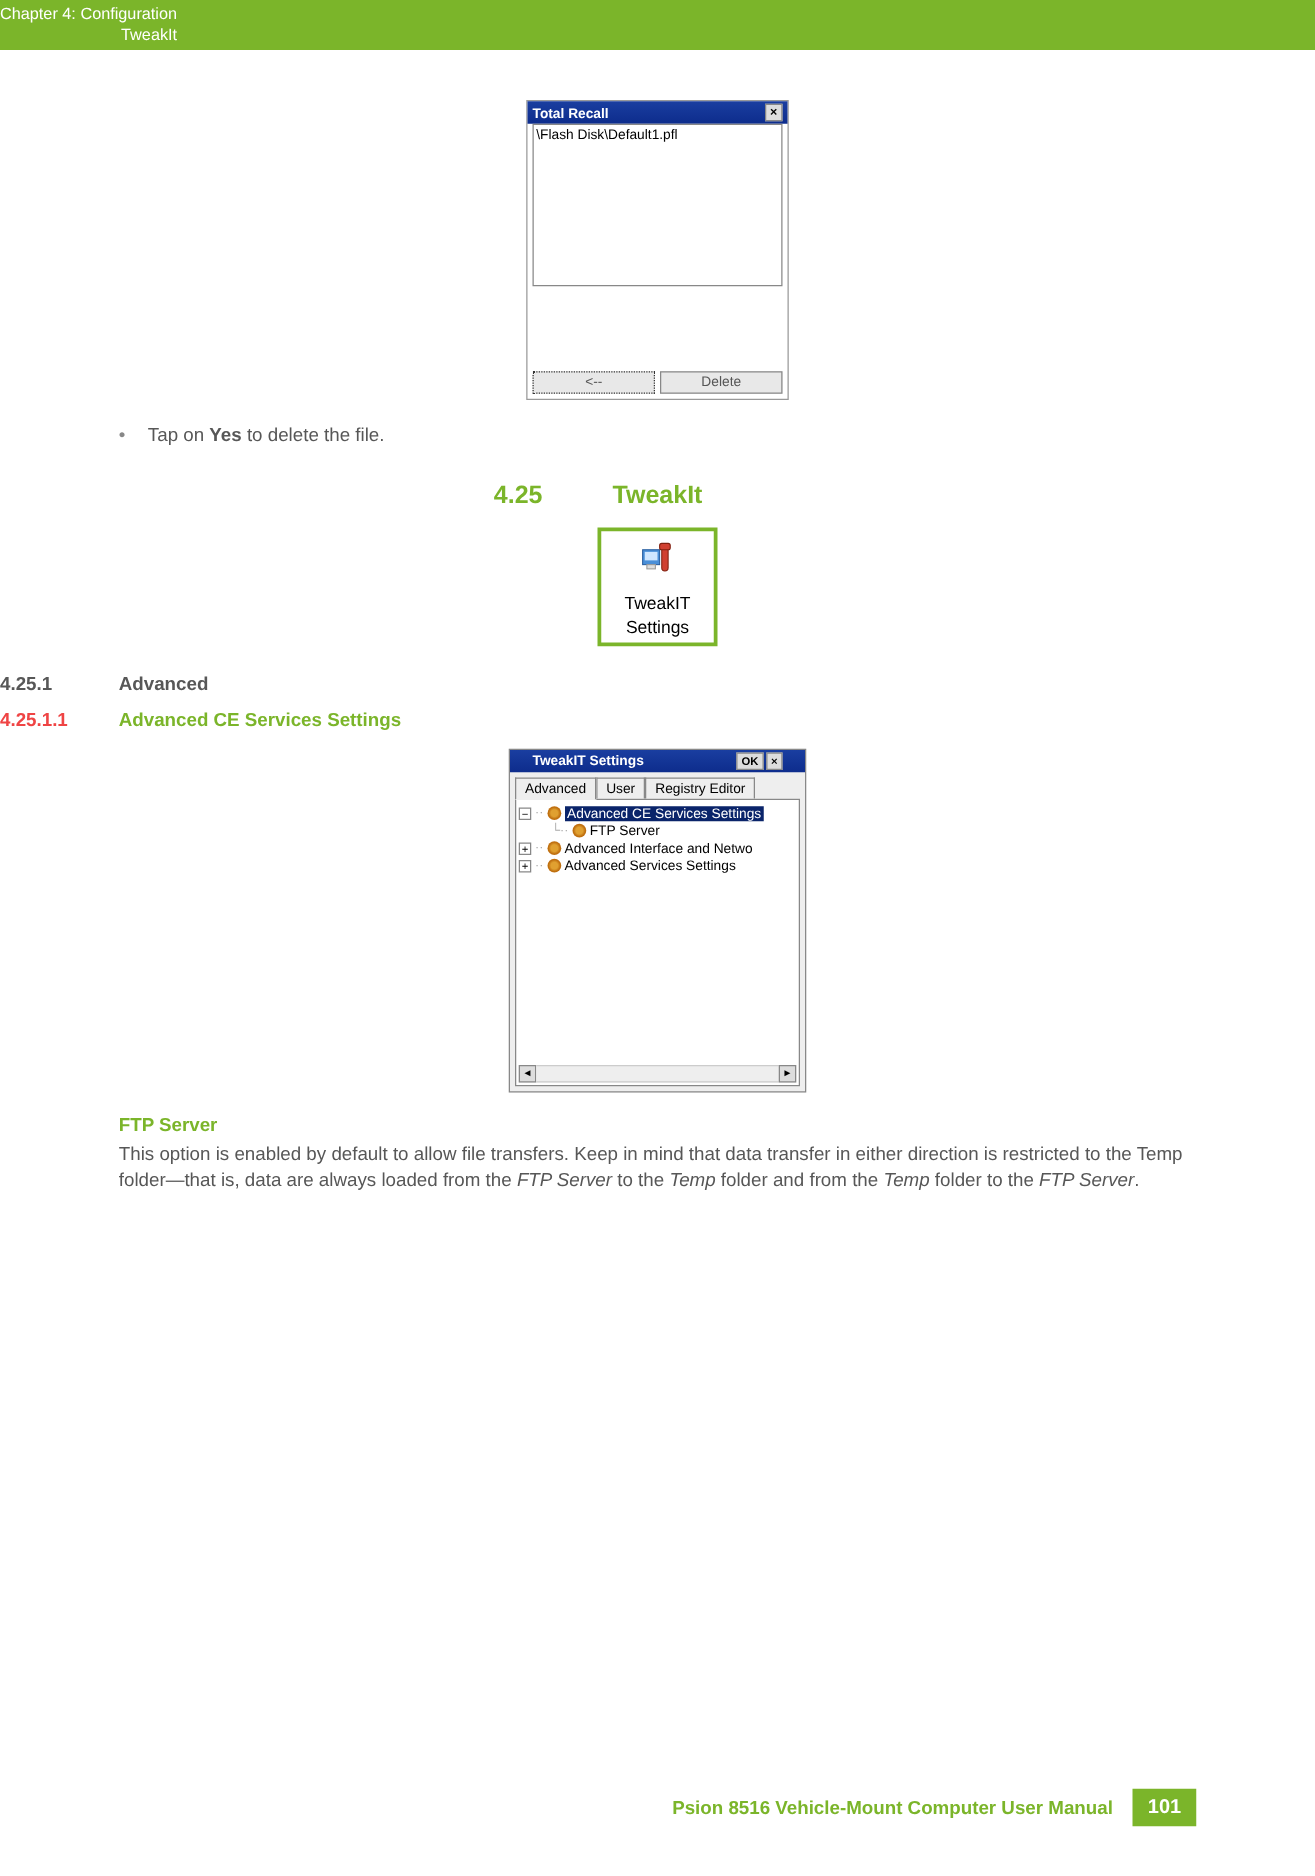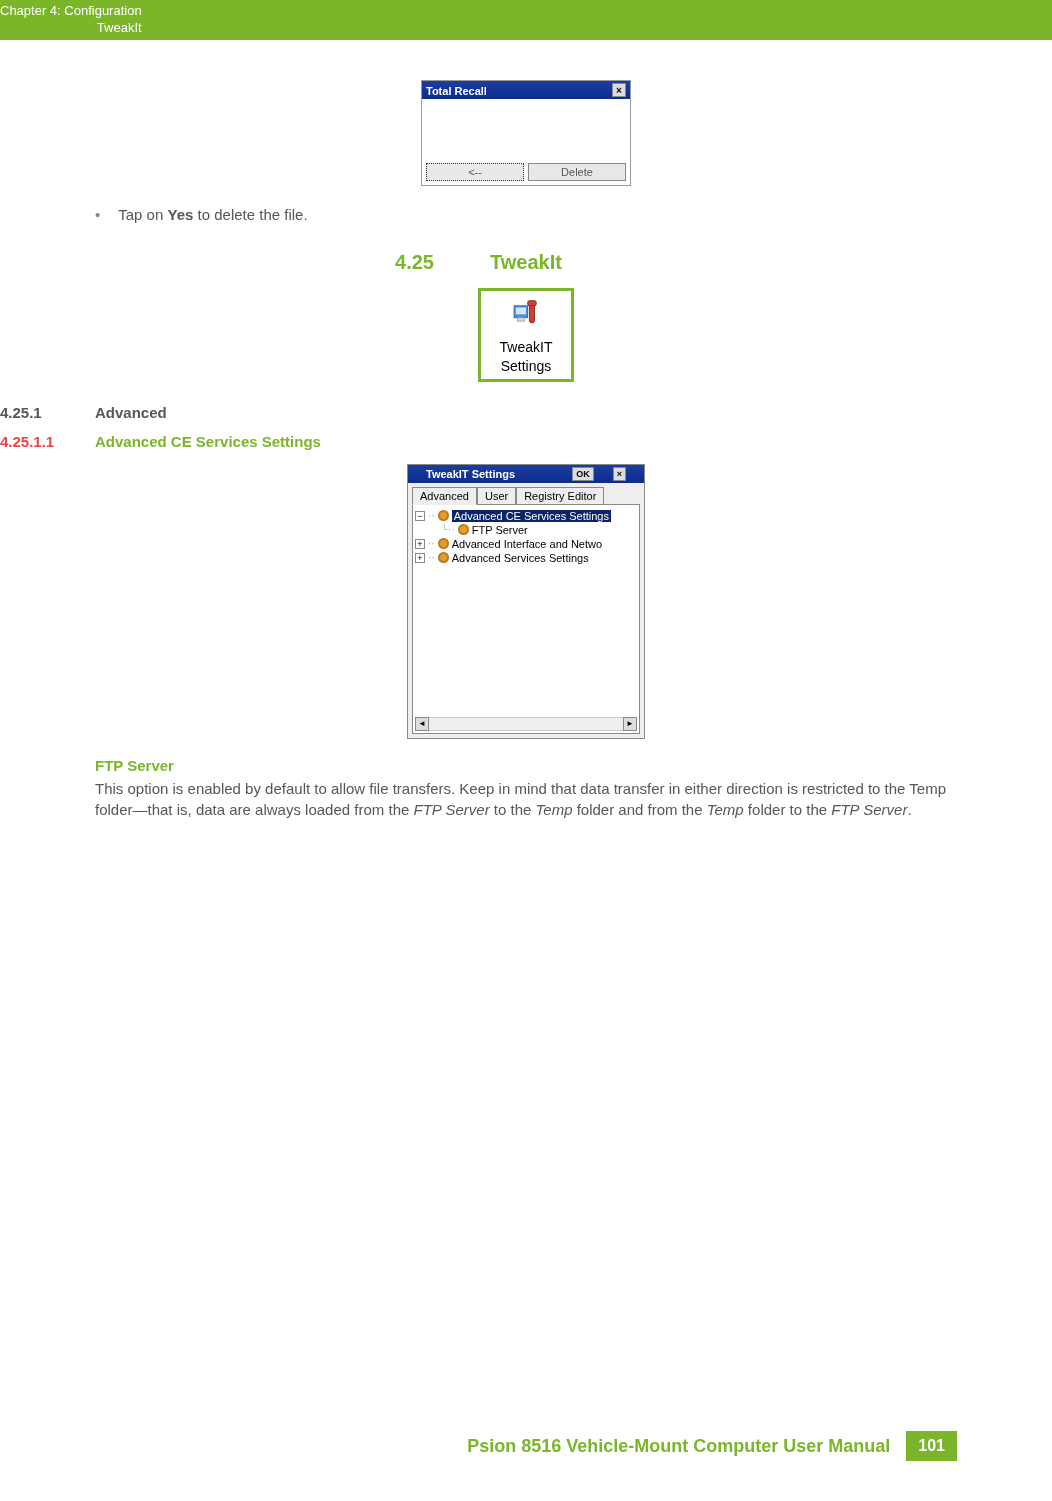--- a/index.html
+++ b/index.html
@@ -114,21 +114,21 @@
   .dialog2 .titlebar2 {
     background: linear-gradient(#1a3ea0, #0d2c8c);
     color: #fff;
     padding: 2px 18px;
     display: flex;
     justify-content: space-between;
     align-items: center;
     font-weight: bold;
     font-size: 11px;
   }
-  .dialog2 .titlebar2 .r { display: flex; gap: 19px; }
+  .dialog2 .titlebar2 .r { display: flex; gap: 2px; }
   .dialog2 .titlebar2 .okbtn,
   .dialog2 .titlebar2 .xbtn {
     background: #ddd; color: #000; border: 1px solid #888;
     height: 14px; line-height: 12px; font-size: 9px; padding: 0 3px;
     font-weight: bold;
   }
   .dialog2 .tabs {
     display: flex;
     background: #eee;
     padding: 4px 4px 0 4px;
@@ -176,21 +176,21 @@
   b { font-weight: bold; color: #575757; }
   em.i { font-style: italic; }
   .footer {
     position: absolute;
     bottom: 40px;
     right: 95px;
     display: flex;
     align-items: center;
     gap: 0;
   }
-  .footer .ftext { color: #7bb52a; font-weight: bold; font-size: 18px; padding-right: 16px; }
+  .footer .ftext { color: #7bb52a; font-weight: bold; font-size: 15px; padding-right: 16px; }
   .footer .pnum {
     background: #7bb52a; color: #fff; font-weight: bold;
     padding: 6px 12px; font-size: 16px;
   }
 </style>
 </head>
 <body>
 
 <div class="top-bar">
   <div class="chap">
@@ -198,20 +198,23 @@
     <div>TweakIt</div>
   </div>
 </div>
 
 <div class="content">
 
   <div class="dialog1">
     <div class="titlebar">
       <span>Total Recall</span>
       <span class="close-x">×</span>
+    </div>
+    <div class="listbox">
+      <div>\Flash Disk\Default1.pfl</div>
     </div>
     <div class="gap"></div>
     <div class="btnrow">
       <div class="db back">&lt;--</div>
       <div class="db">Delete</div>
     </div>
   </div>
 
   <div class="bullet-row">
     <span class="dot">•</span>

